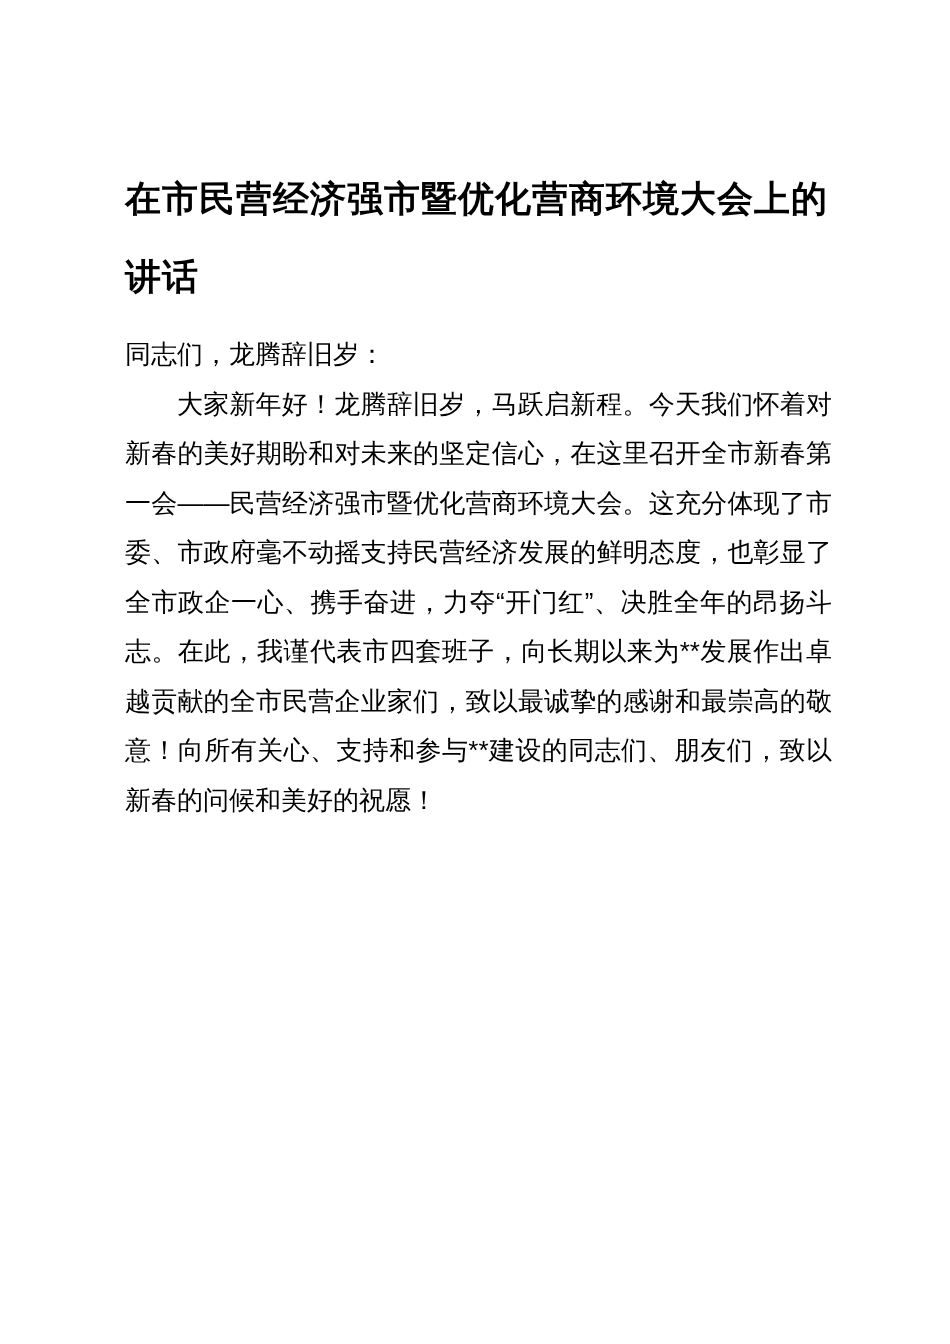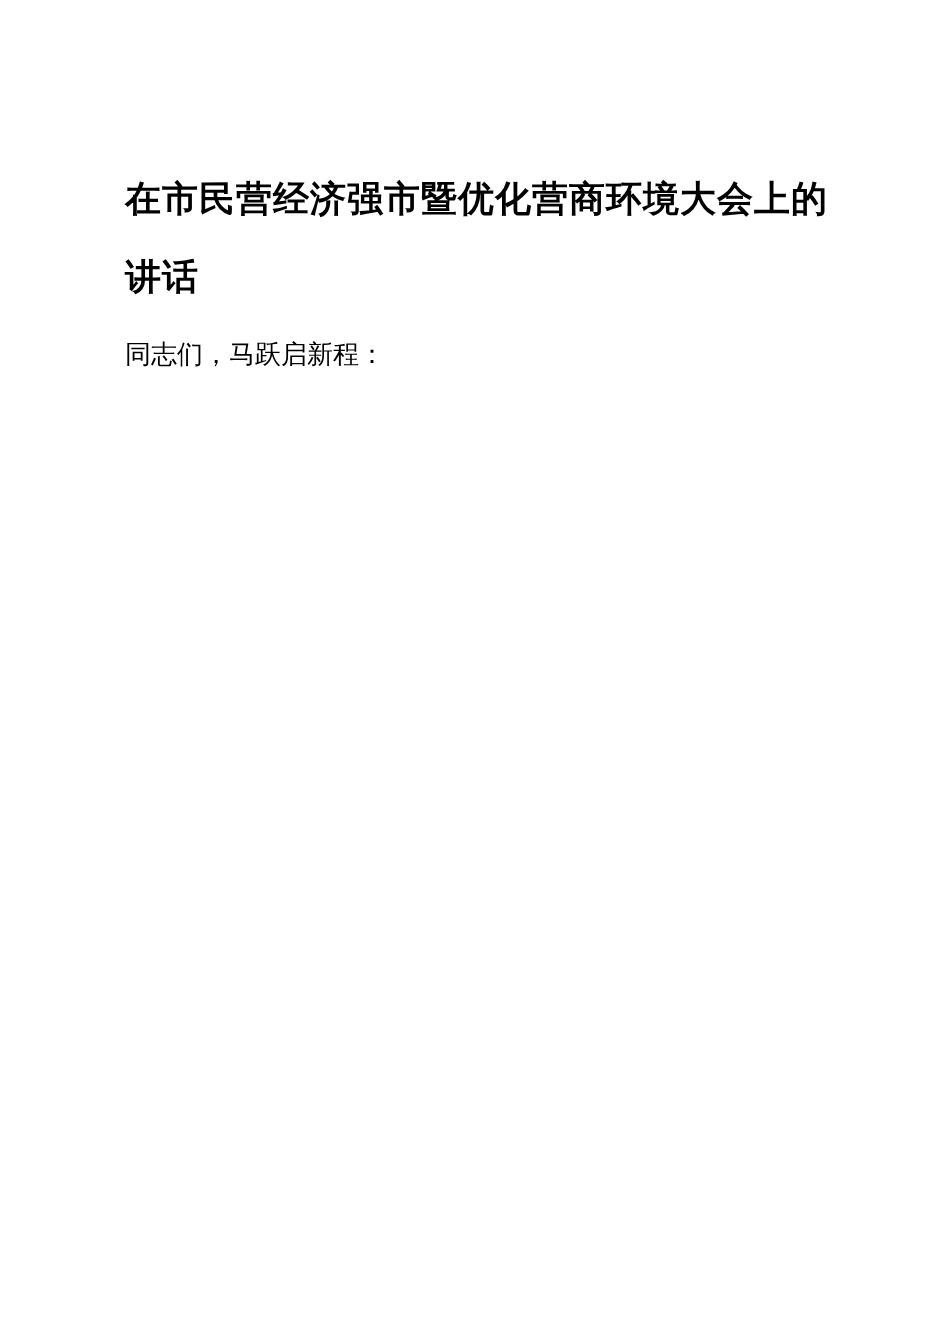--- a/index.html
+++ b/index.html
@@ -48,16 +48,17 @@
     text-indent: 2em;
   }
 </style>
 </head>
 <body>
 
 <div class="page">
   <div class="content">
     <h1 class="doc-title">在市民营经济强市暨优化营商环境大会上的讲话</h1>
     <div class="doc-body">
-      <p class="para">同志们，马跃启新程：</p>
+      <p class="para">同志们，龙腾辞旧岁：</p>
+      <p class="para indent">大家新年好！龙腾辞旧岁，马跃启新程。今天我们怀着对新春的美好期盼和对未来的坚定信心，在这里召开全市新春第一会——民营经济强市暨优化营商环境大会。这充分体现了市委、市政府毫不动摇支持民营经济发展的鲜明态度，也彰显了全市政企一心、携手奋进，力夺“开门红”、决胜全年的昂扬斗志。在此，我谨代表市四套班子，向长期以来为**发展作出卓越贡献的全市民营企业家们，致以最诚挚的感谢和最崇高的敬意！向所有关心、支持和参与**建设的同志们、朋友们，致以新春的问候和美好的祝愿！</p>
     </div>
   </div>
 </div>
 
 </body></html>

